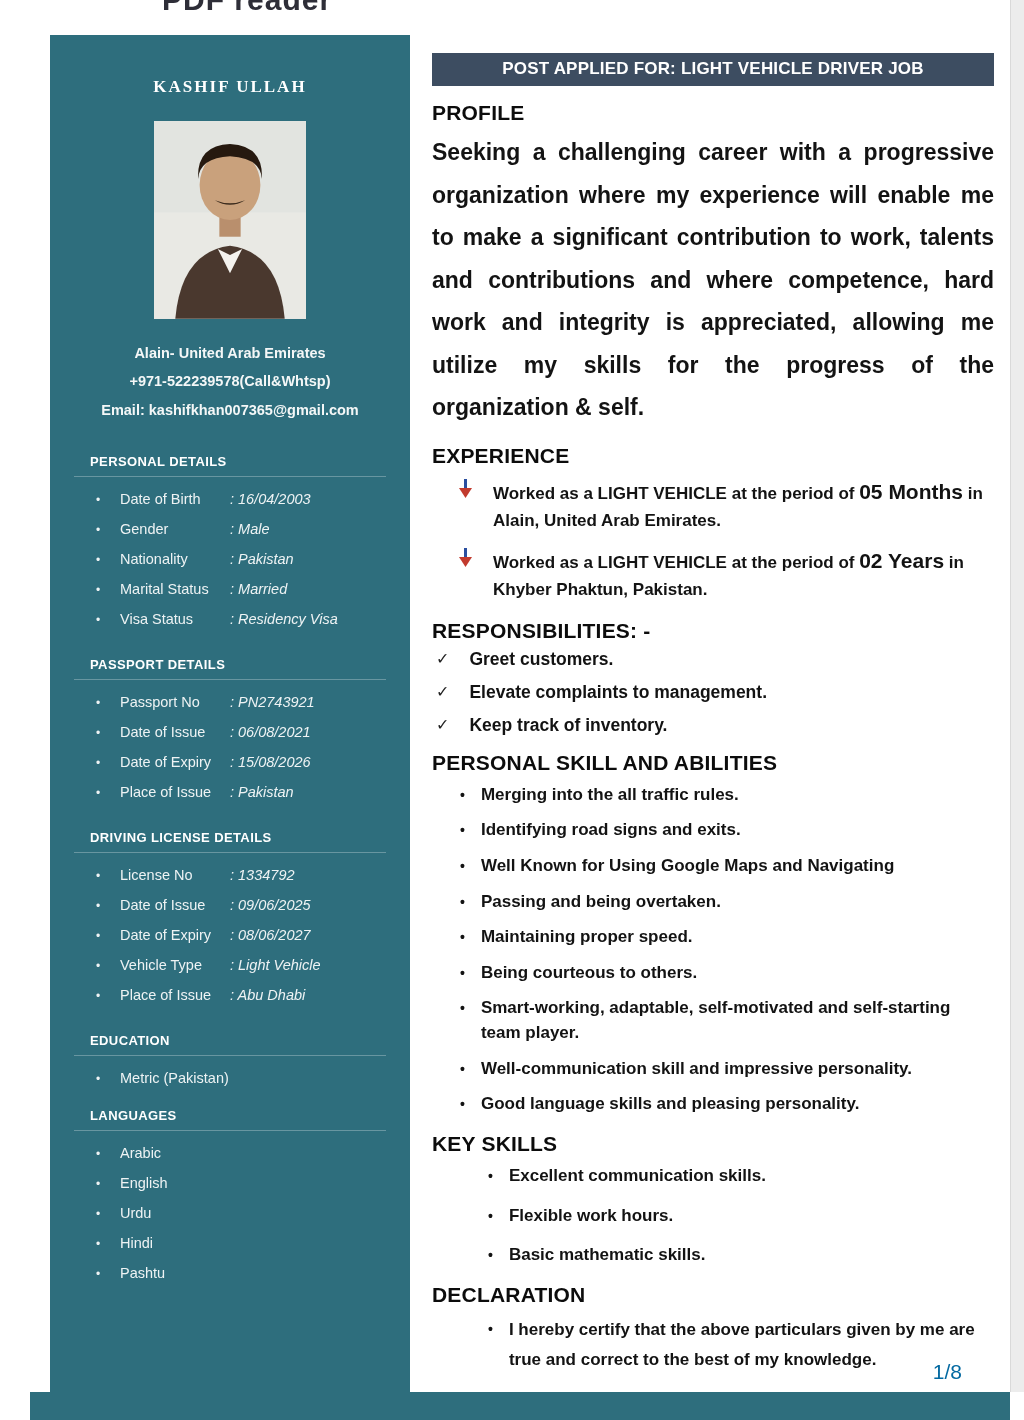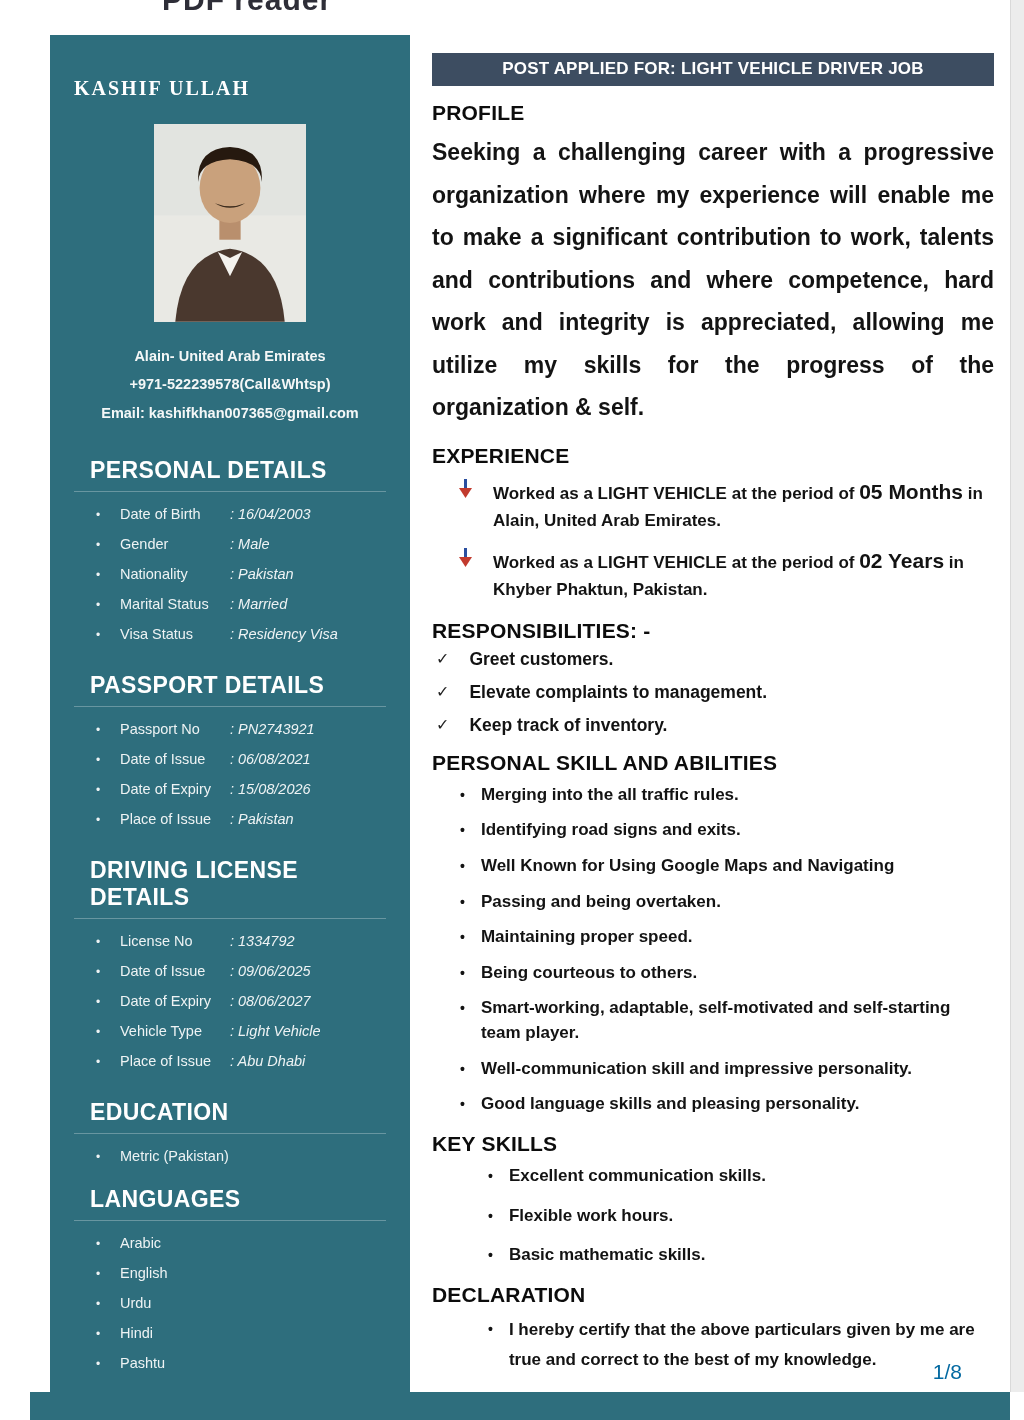--- a/index.html
+++ b/index.html
@@ -29,36 +29,36 @@
   
   .sidebar {
     width: 360px; flex: none;
     background: #2e6e7d;
     color: #ffffff;
     padding: 0 24px 10px 24px;
     overflow: hidden;
   }
   .name {
     font-family: "Liberation Serif", serif;
-    font-size: 20px; font-weight: bold; letter-spacing: 2px;
-    margin: 42px 0 0 0;
+    font-size: 17px; font-weight: bold; letter-spacing: 2px;
+    text-align: center; margin: 42px 0 0 0;
   }
   .photo {
     width: 152px; height: 198px; margin: 24px auto 0 auto;
     background: #e6e6e2; position: relative; overflow: hidden;
   }
   .photo svg { display: block; width: 100%; height: 100%; }
   .contact {
     text-align: center; margin-top: 20px;
     font-size: 14.5px; font-weight: bold; line-height: 1.95;
     color: #f4f7f7;
   }
   .s-section { margin-top: 30px; }
   .s-heading {
-    font-size: 23px; font-weight: bold; margin: 0; padding: 0 0 7px 16px;
+    font-size: 13px; font-weight: bold; margin: 0; padding: 0 0 7px 16px;
     letter-spacing: 0.4px;
     border-bottom: 1px solid rgba(255,255,255,0.28);
   }
   .s-rows { list-style: none; margin: 14px 0 0 0; padding: 0 0 0 22px; font-size: 14.5px; }
   .s-row { display: flex; align-items: baseline; margin: 0 0 14px 0; color: #eef3f4; }
   .s-row .dot { flex: none; width: 24px; font-size: 12px; }
   .s-label { flex: none; width: 110px; }
   .s-value { flex: 1; font-style: italic; }
   .simple-row .s-label { width: auto; }
 

